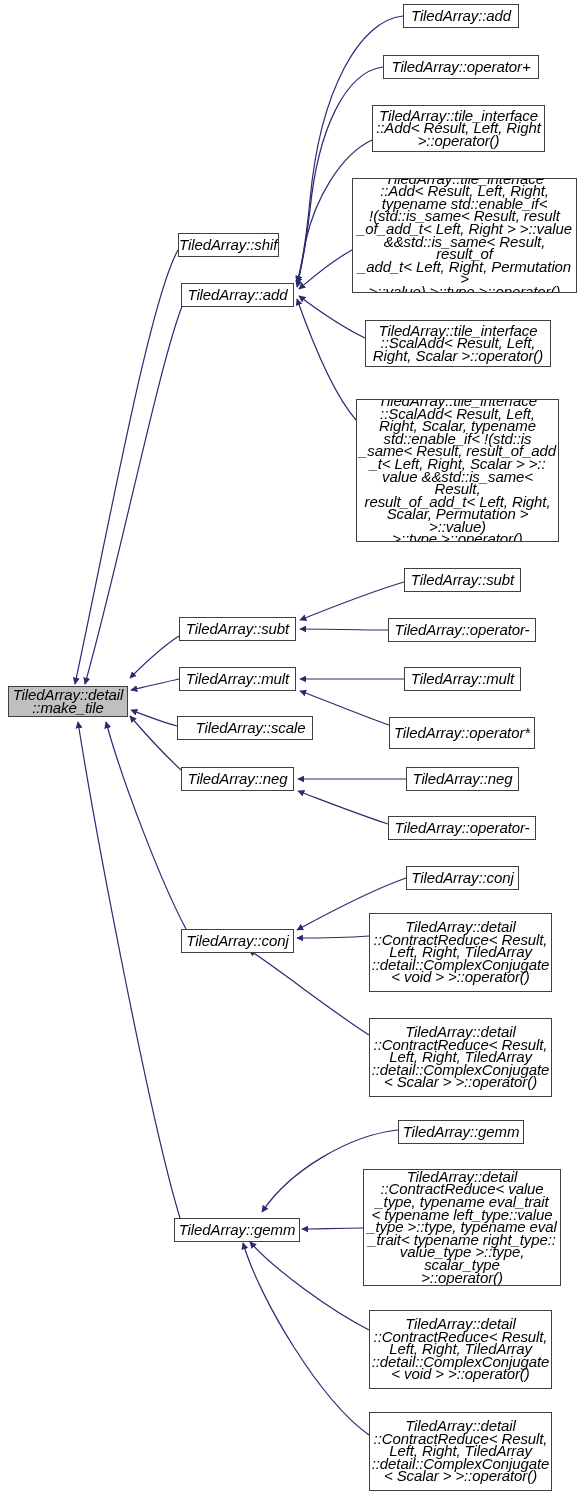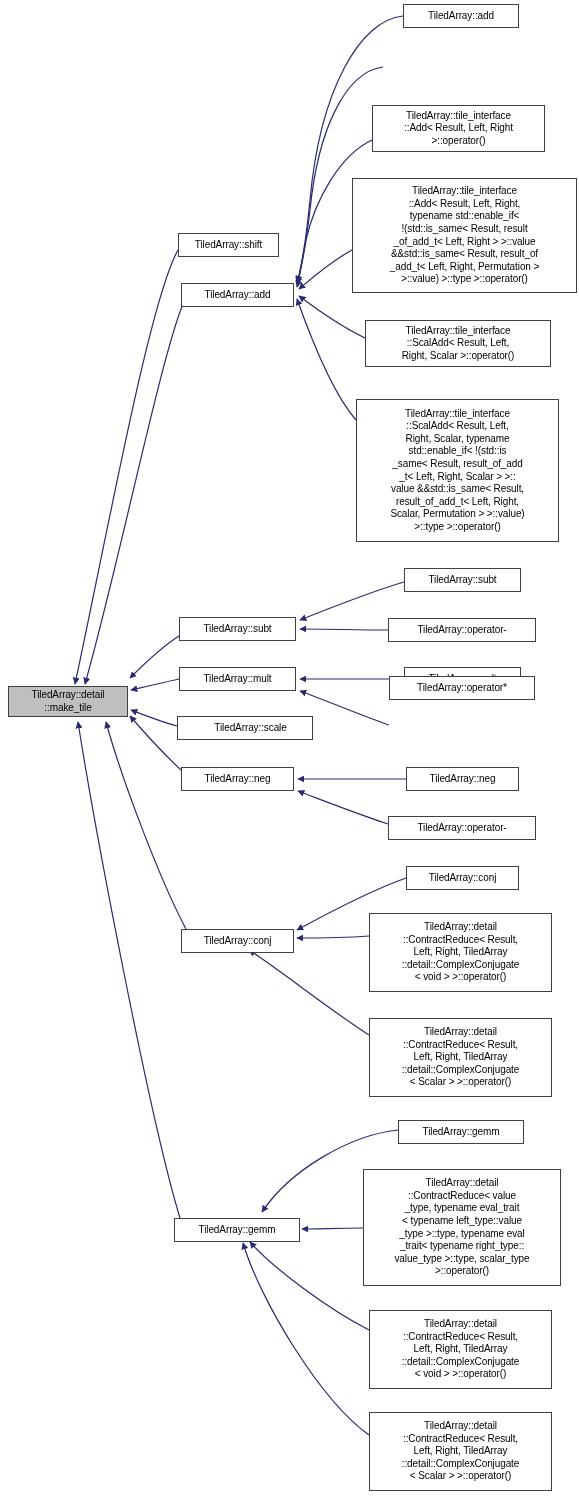--- a/index.html
+++ b/index.html
@@ -22,29 +22,30 @@
     width: 579px;
     height: 1497px;
     pointer-events: none;
   }
   .node {
     position: absolute;
     box-sizing: border-box;
     border: 1px solid #404040;
     background: #ffffff;
     color: #000000;
-    font-size: 10px;
+    font-size: 15px;
     line-height: 12.6px;
     text-align: center;
     display: flex;
     align-items: center;
     justify-content: center;
     white-space: pre-line;
     overflow: hidden;
     letter-spacing: -0.1px;
+    font-style: italic;
   }
   .node.root {
     background: #bfbfbf;
     border: 1px solid #404040;
   }
   .node span {
     display: block;
     width: 100%;
     padding: 0 1px;
   }
@@ -91,20 +92,21 @@
 ::make_tile</span></div>
     <div class="node" style="left: 178px; top: 233px; width: 101px; height: 24px;"><span>TiledArray::shift</span></div>
     <div class="node" style="left: 181px; top: 283px; width: 113px; height: 24px;"><span>TiledArray::add</span></div>
     <div class="node" style="left: 179px; top: 617px; width: 117px; height: 24px;"><span>TiledArray::subt</span></div>
     <div class="node" style="left: 179px; top: 667px; width: 117px; height: 24px;"><span>TiledArray::mult</span></div>
     <div class="node" style="left: 177px; top: 716px; width: 136px; height: 24px; padding-left: 11px;"><span>TiledArray::scale</span></div>
     <div class="node" style="left: 181px; top: 767px; width: 113px; height: 24px;"><span>TiledArray::neg</span></div>
     <div class="node" style="left: 181px; top: 929px; width: 113px; height: 24px;"><span>TiledArray::conj</span></div>
     <div class="node" style="left: 174px; top: 1218px; width: 126px; height: 24px;"><span>TiledArray::gemm</span></div>
     <div class="node" style="left: 403px; top: 4px; width: 116px; height: 24px;"><span>TiledArray::add</span></div>
+    <div class="node" style="left: 383px; top: 55px; width: 156px; height: 24px;"><span>TiledArray::operator+</span></div>
     <div class="node" style="left: 372px; top: 105px; width: 173px; height: 47px;"><span>TiledArray::tile_interface
 ::Add&lt; Result, Left, Right
 &gt;::operator()</span></div>
     <div class="node" style="left: 352px; top: 178px; width: 225px; height: 115px;"><span>TiledArray::tile_interface
 ::Add&lt; Result, Left, Right,
 typename std::enable_if&lt;
 !(std::is_same&lt; Result, result
 _of_add_t&lt; Left, Right &gt; &gt;::value
 &amp;&amp;std::is_same&lt; Result, result_of
 _add_t&lt; Left, Right, Permutation &gt;
@@ -118,21 +120,21 @@
 std::enable_if&lt; !(std::is
 _same&lt; Result, result_of_add
 _t&lt; Left, Right, Scalar &gt; &gt;::
 value &amp;&amp;std::is_same&lt; Result,
 result_of_add_t&lt; Left, Right,
 Scalar, Permutation &gt; &gt;::value)
 &gt;::type &gt;::operator()</span></div>
     <div class="node" style="left: 404px; top: 568px; width: 117px; height: 24px;"><span>TiledArray::subt</span></div>
     <div class="node" style="left: 388px; top: 618px; width: 148px; height: 24px;"><span>TiledArray::operator-</span></div>
     <div class="node" style="left: 404px; top: 667px; width: 117px; height: 24px;"><span>TiledArray::mult</span></div>
-    <div class="node" style="left: 389px; top: 676px; width: 146px; height: 24px;"><span>TiledArray::operator*</span></div>
+    <div class="node" style="left: 389px; top: 717px; width: 146px; height: 32px;"><span>TiledArray::operator*</span></div>
     <div class="node" style="left: 406px; top: 767px; width: 113px; height: 24px;"><span>TiledArray::neg</span></div>
     <div class="node" style="left: 388px; top: 816px; width: 148px; height: 24px;"><span>TiledArray::operator-</span></div>
     <div class="node" style="left: 406px; top: 866px; width: 113px; height: 24px;"><span>TiledArray::conj</span></div>
     <div class="node" style="left: 369px; top: 913px; width: 183px; height: 79px;"><span>TiledArray::detail
 ::ContractReduce&lt; Result,
 Left, Right, TiledArray
 ::detail::ComplexConjugate
 &lt; void &gt; &gt;::operator()</span></div>
     <div class="node" style="left: 369px; top: 1018px; width: 183px; height: 79px;"><span>TiledArray::detail
 ::ContractReduce&lt; Result,

